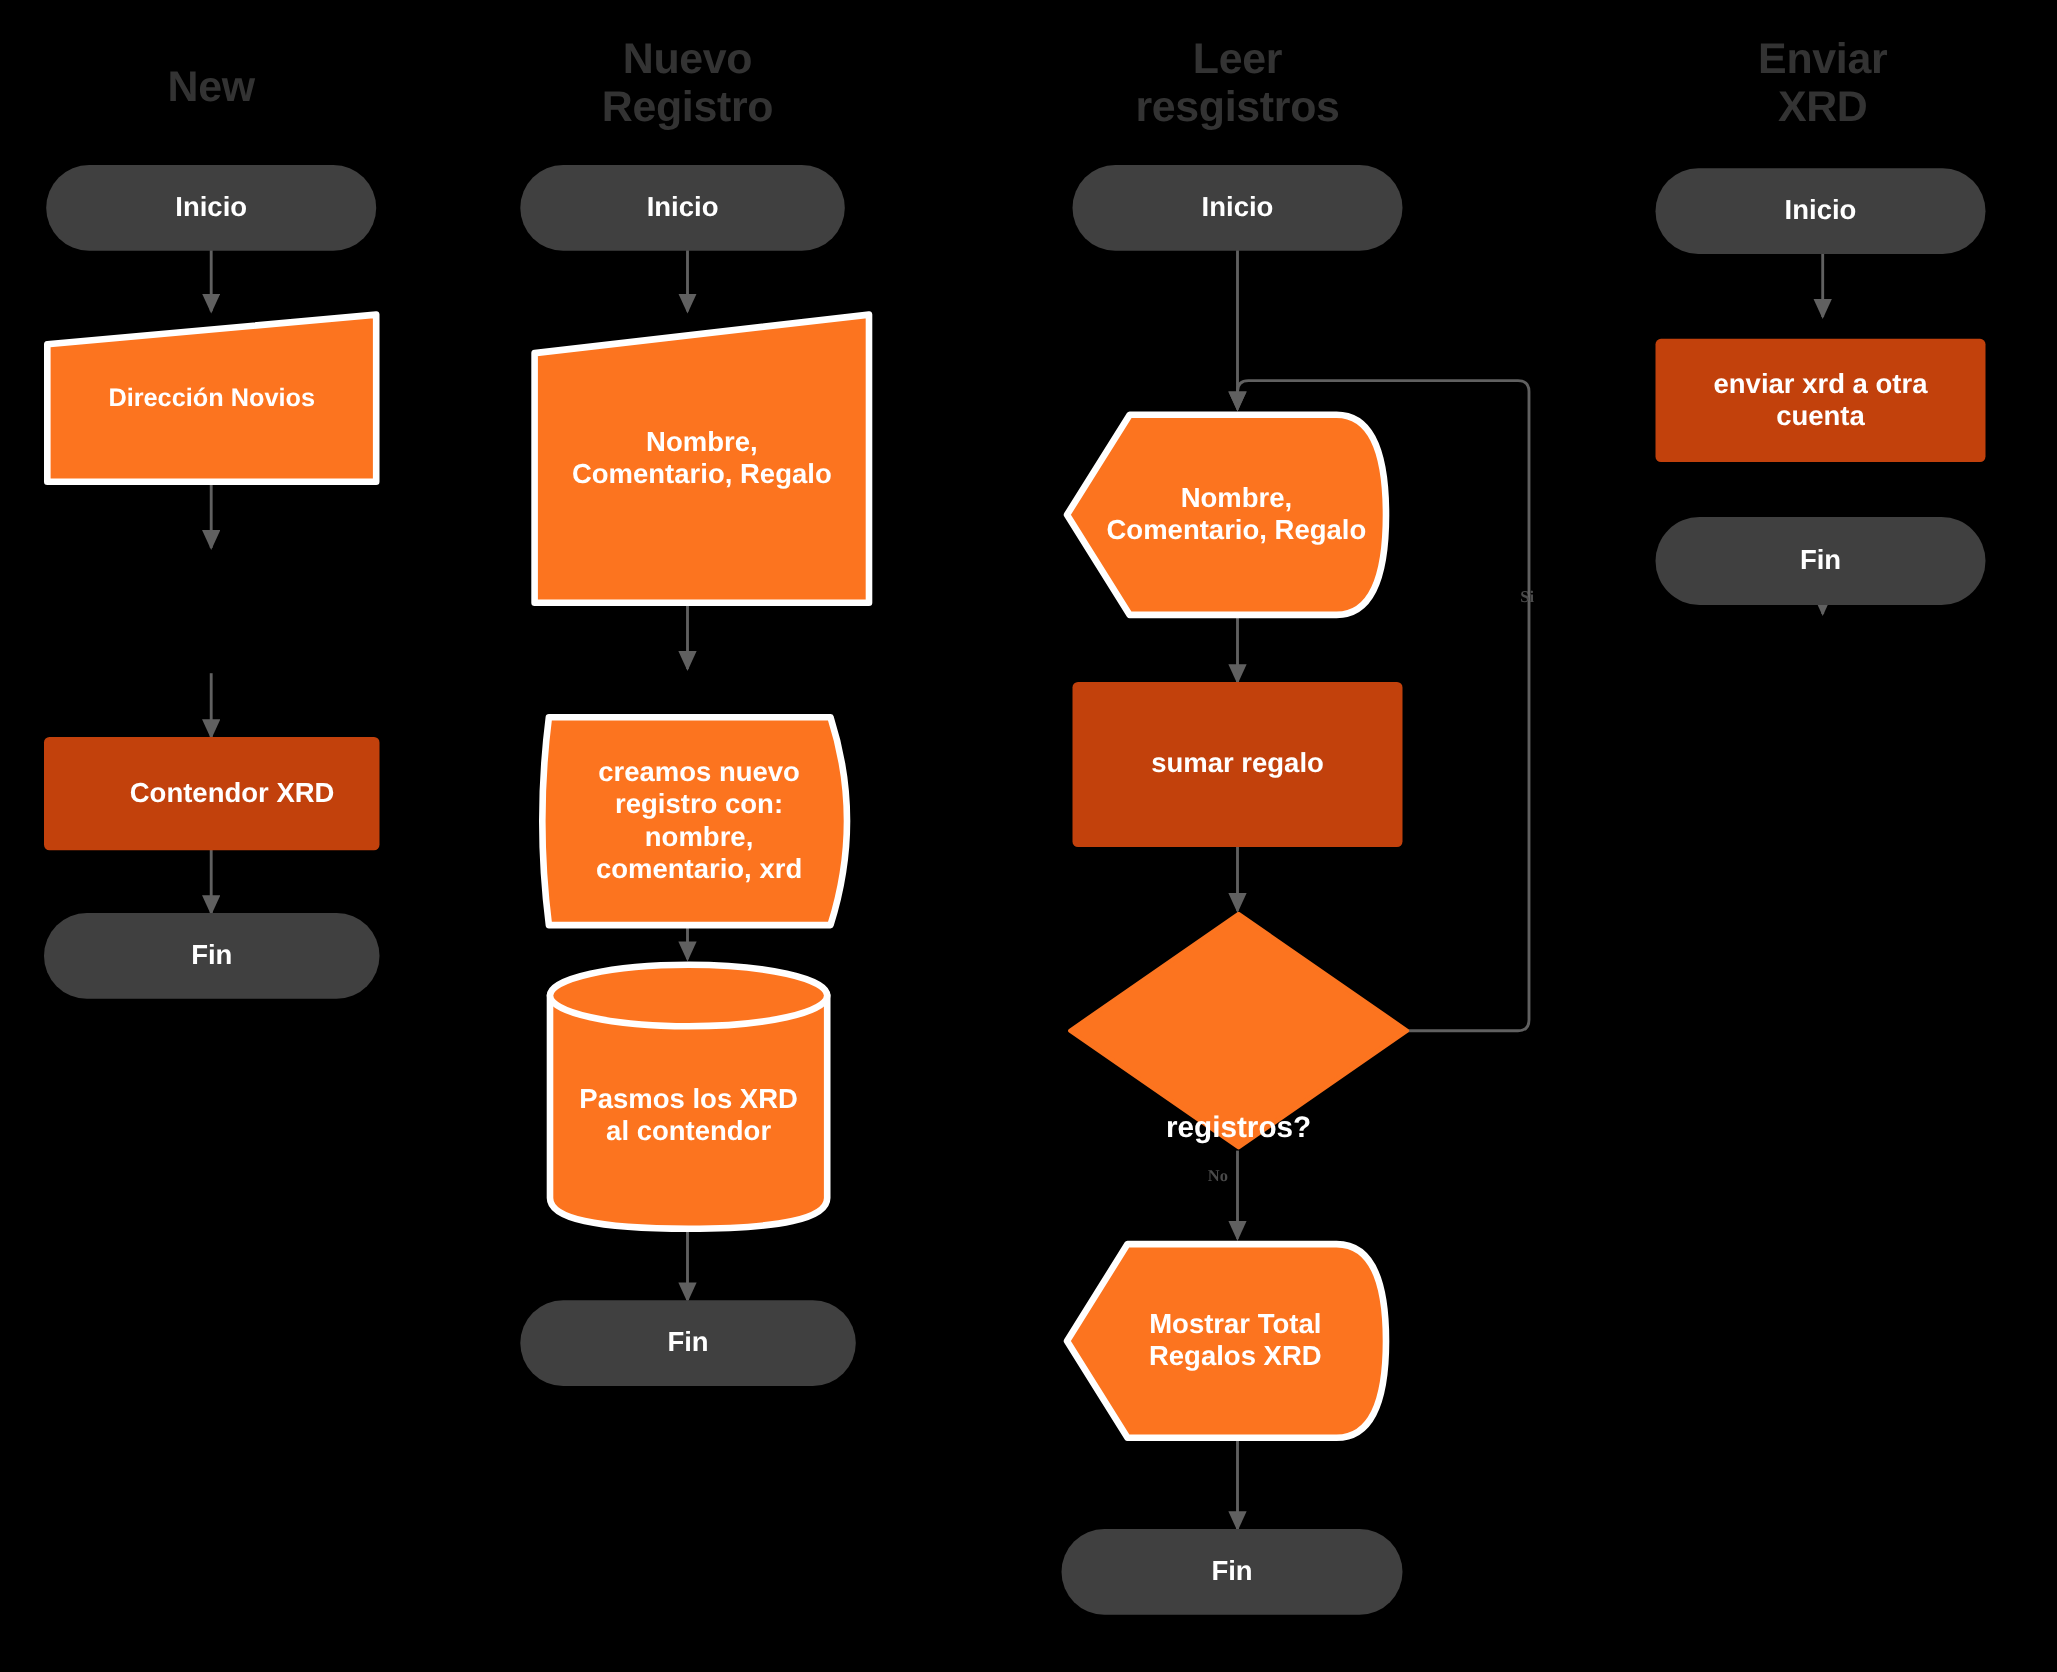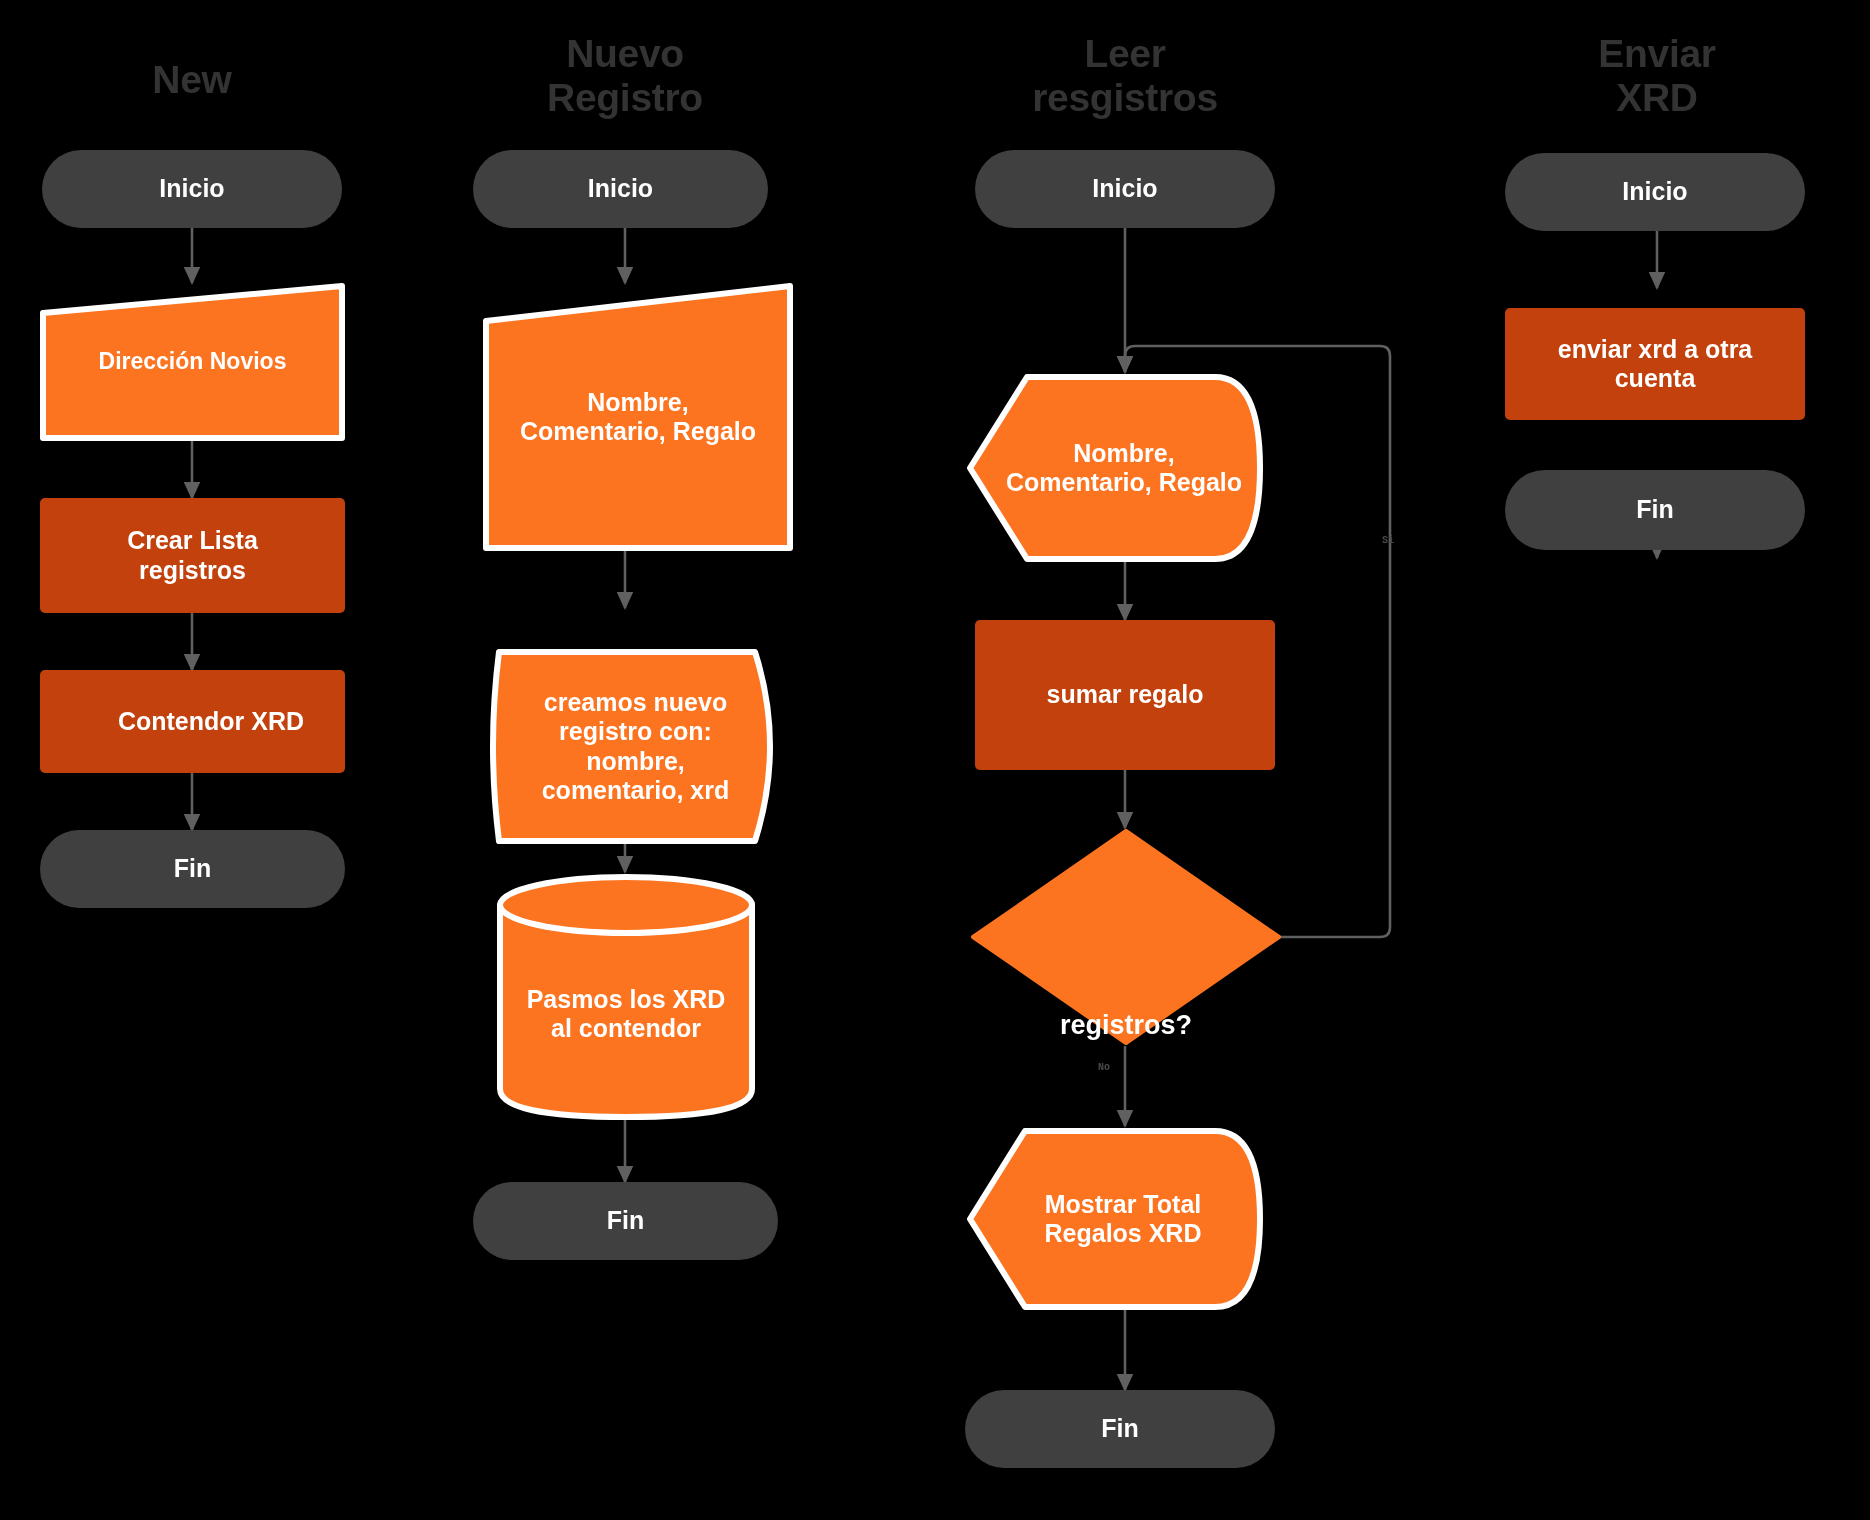--- a/index.html
+++ b/index.html
@@ -52,23 +52,23 @@
     background: #404040;
     border-radius: 999px;
   }
   .process {
     background: #c2410c;
     border-radius: 5px;
   }
   .edge-label {
     position: absolute;
     color: #4A4A4A;
-    font-size: 10px;
+    font-size: 15px;
     font-weight: bold;
-    font-family: Liberation Mono, monospace;
+    font-family: Liberation Serif, serif;
   }
   #edges { position: absolute; left:0; top:0; width:1870px; height:1520px; z-index: 0; }
 </style>
 </head>
 <body>
 
 <div id="canvas">
 
   <svg id="edges" xmlns="http://www.w3.org/2000/svg">
     <defs>
@@ -113,24 +113,20 @@
     <span class="label">Inicio</span>
   </div>
 
   <div class="node" style="left:40px; top:283px; width:305px; height:158px; font-size:23px;">
     <svg class="svgshape" viewBox="0 0 305 158" preserveAspectRatio="none">
       <path d="M3,30 L302,3 L302,155 L3,155 Z" fill="#FC741F" stroke="#FFFFFF" stroke-width="6" stroke-linejoin="round"></path>
     </svg>
     <span class="label">Dirección Novios</span>
   </div>
 
-  <div class="node process" style="left:40px; top:498px; width:305px; height:115px;">
-    <span class="label">Crear Lista
-registros</span>
-  </div>
 
   <div class="node process" style="left:40px; top:670px; width:305px; height:103px;padding-left:47px;">
     <span class="label">Contendor XRD</span>
   </div>
 
   <div class="node terminator" style="left:40px; top:830px; width:305px; height:78px;">
     <span class="label">Fin</span>
   </div>
 
   <div class="node terminator" style="left:473px; top:150px; width:295px; height:78px;">

